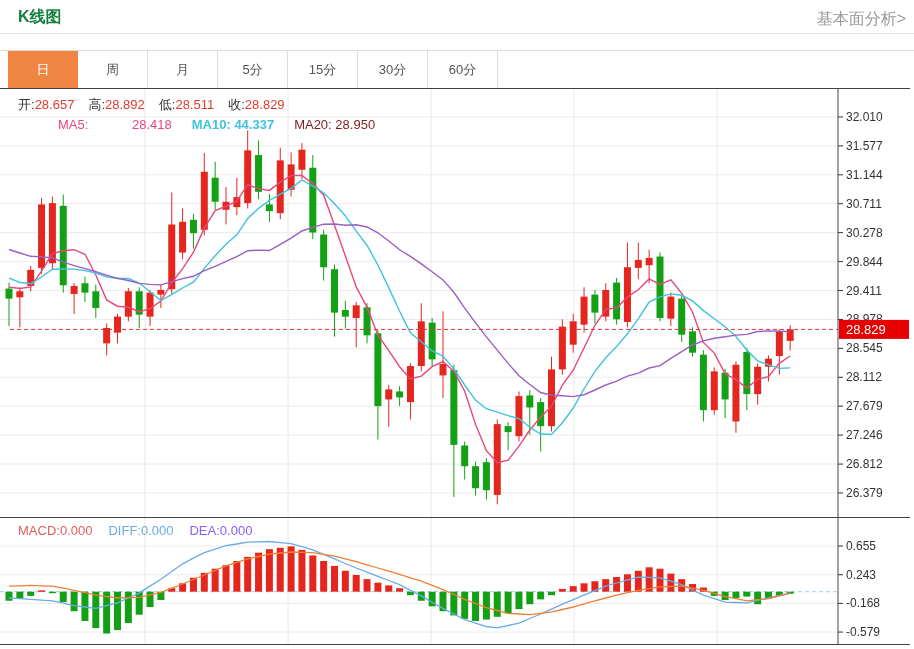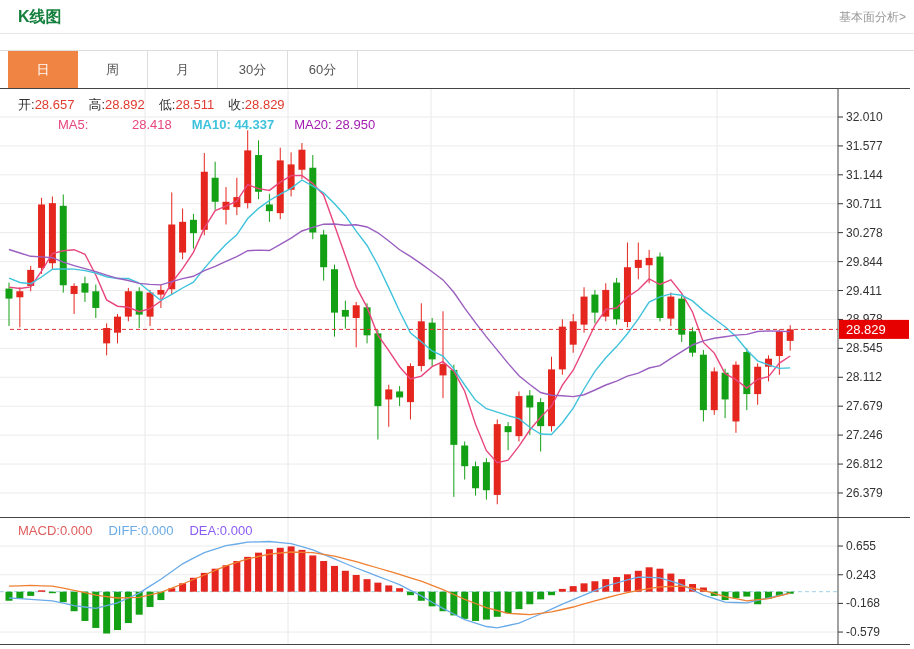--- a/index.html
+++ b/index.html
@@ -1,48 +1,50 @@
 <!DOCTYPE html>
 <html><head>
 <meta charset="utf-8">
 <style>
   html,body{margin:0;padding:0;background:#fff;}
   body{font-family:"Liberation Sans","DejaVu Sans",sans-serif;width:914px;height:649px;position:relative;overflow:hidden;}
   .hdr-title{position:absolute;left:18px;top:7px;font-size:16px;font-weight:bold;color:#15803d;}
-  .hdr-link{position:absolute;right:8px;top:9px;font-size:12px;color:#999;text-decoration:none;cursor:pointer;}
+  .hdr-link{position:absolute;right:8px;top:9px;font-size:16px;color:#999;text-decoration:none;cursor:pointer;}
   .hdr-rule{position:absolute;left:0;top:33px;width:914px;border-top:1px solid #e7e7e7;}
   .tabbar{position:absolute;left:0;top:50px;width:914px;height:38px;border-top:1px solid #ddd;box-sizing:border-box;}
   .tabs{position:absolute;left:8px;top:0;height:38px;display:flex;}
   .tab{width:70px;height:38px;line-height:38px;text-align:center;font-size:13px;color:#555;background:#fff;border-right:1px solid #ddd;box-sizing:border-box;cursor:pointer;}
   .tab:first-child{border-left:1px solid #ddd;}
   .tab.active{background:#f08442;color:#fff;border-color:#f08442;}
   .chart-wrap{position:absolute;left:0;top:88px;width:914px;height:561px;}
   .overlay{position:absolute;font-size:13px;white-space:nowrap;z-index:5;text-align:center;}
   .ohlc-row{left:18px;top:8px;color:#333;}
   .ohlc-row .v{margin-right:14px;}
   .ma-row{left:18px;top:29px;}
   .ma-row .v{margin-right:20px;}
   .macd-row{left:18px;top:435px;}
   .macd-row .v{margin-right:16px;}
   svg{position:absolute;left:0;top:0;}
 </style>
 <style>.ohlc-v{color:#e03a2f;} .ma5-c{color:#e8467c;margin-left:40px;} .ma10-c{color:#3fc3dc;font-weight:bold;}
-.ma20-c{color:#a21caf;} .macd-c{color:#e05d5d;} .diff-c{color:#6aabe8;} .dea-c{color:#8b5cf6;}
+.ma20-c{color:#7f1d1d;} .macd-c{color:#e05d5d;} .diff-c{color:#6aabe8;} .dea-c{color:#8b5cf6;}
 .tab.active{background:#f08442;}</style></head>
 <body>
 
 <div class="hdr-title">K线图</div>
 <a class="hdr-link">基本面分析&gt;</a>
 <div class="hdr-rule"></div>
 
 <div class="tabbar">
   <div class="tabs" id="tabs">
       <div class="tab active">日</div>
       <div class="tab">周</div>
       <div class="tab">月</div>
+      <div class="tab">5分</div>
+      <div class="tab">15分</div>
       <div class="tab">30分</div>
       <div class="tab">60分</div>
     </div>
 </div>
 
 <div class="chart-wrap">
   <svg id="chart" width="914" height="561">
       <line x1="145" y1="0.5" x2="145" y2="556.5" stroke="#e8e8e8" stroke-width="1"></line>
       <line x1="288" y1="0.5" x2="288" y2="556.5" stroke="#e8e8e8" stroke-width="1"></line>
       <line x1="431" y1="0.5" x2="431" y2="556.5" stroke="#e8e8e8" stroke-width="1"></line>

